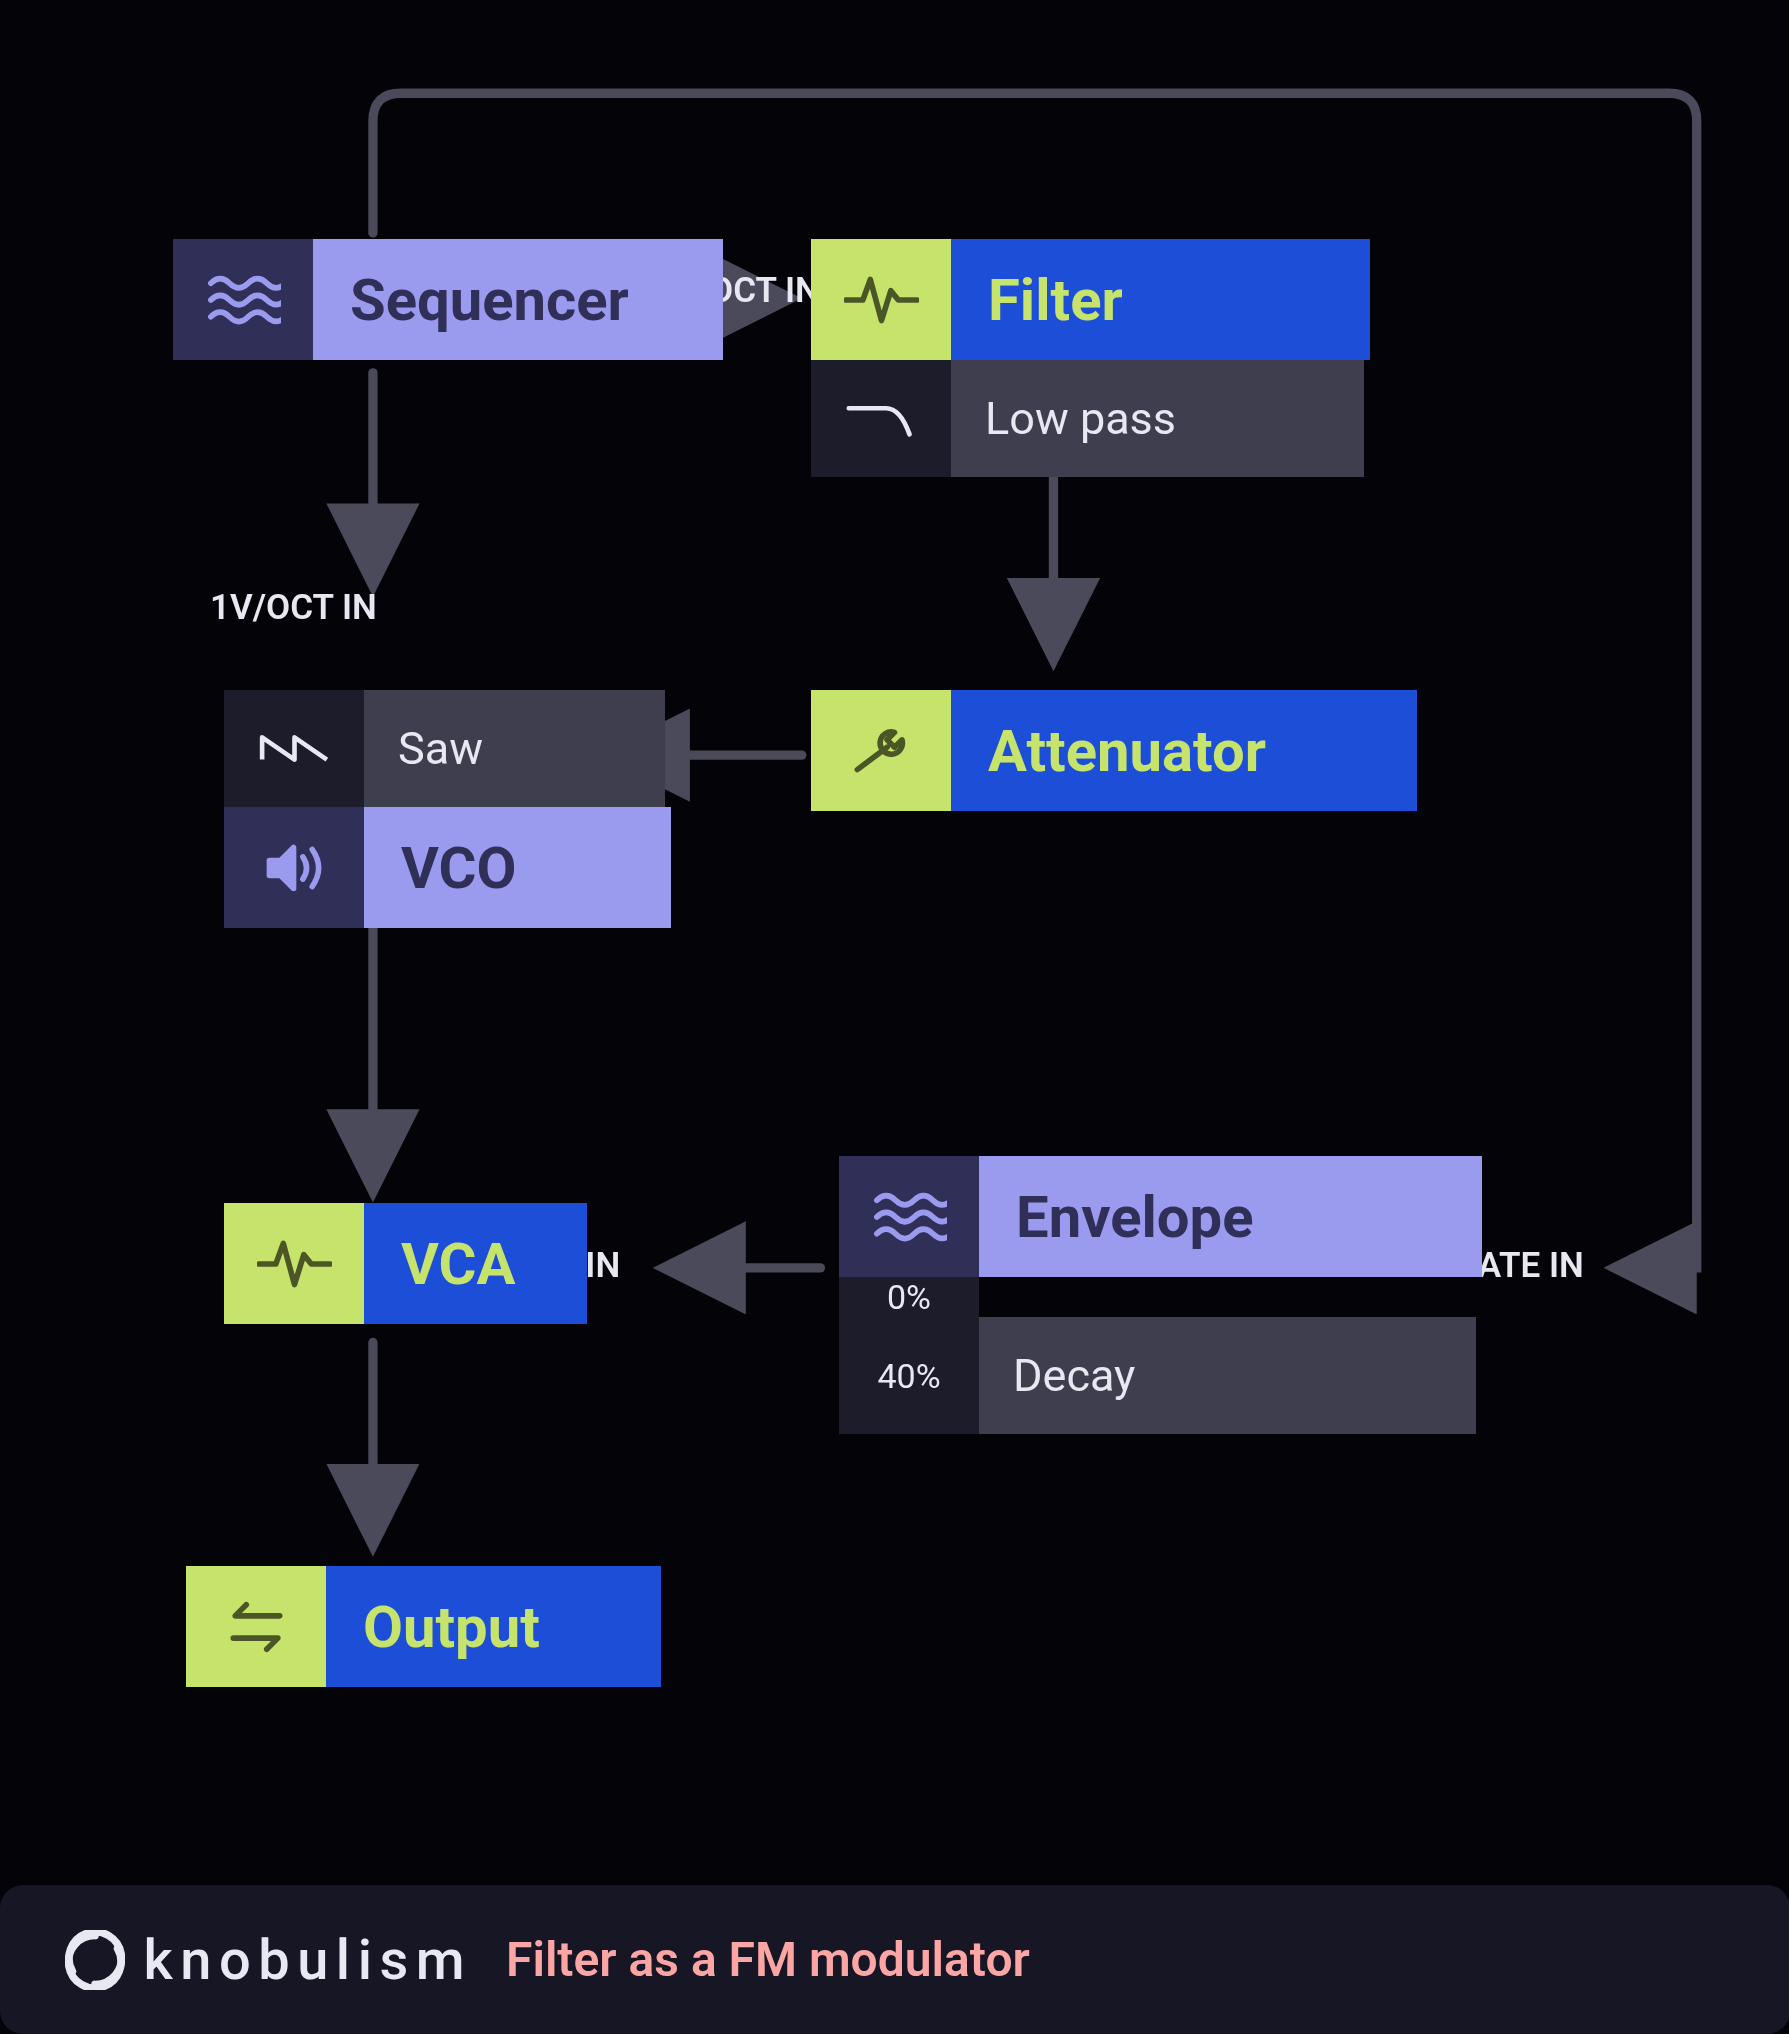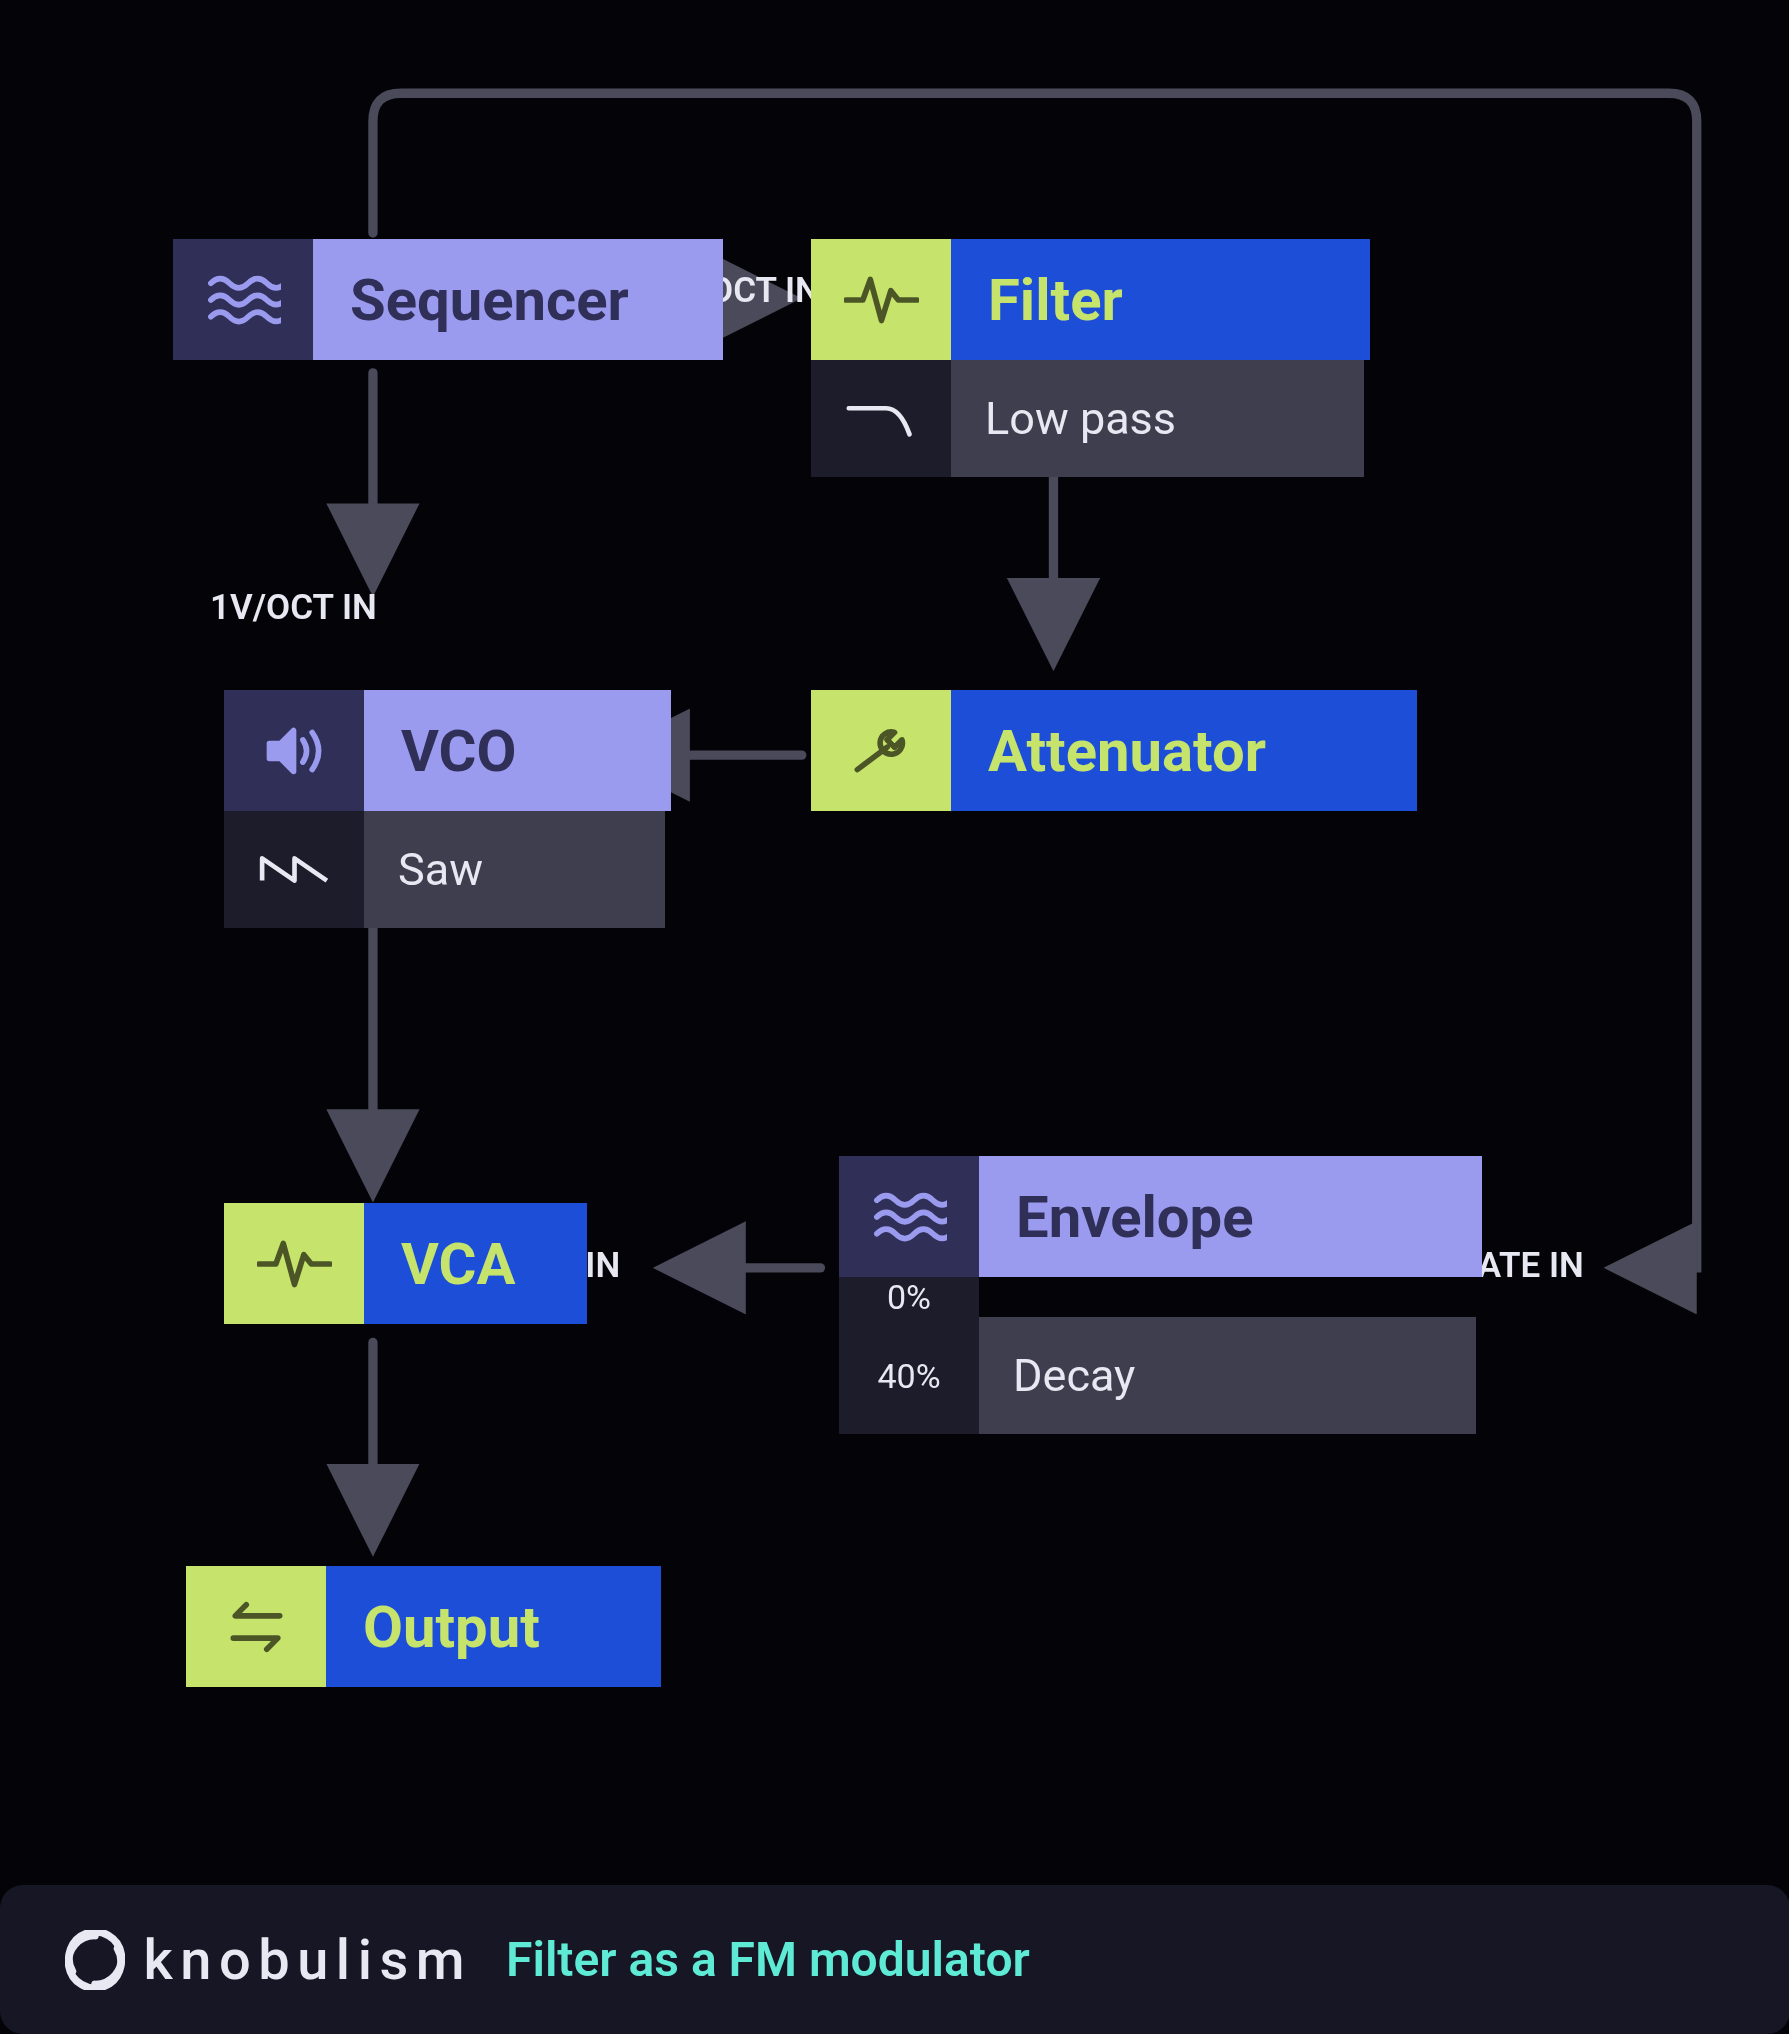--- a/index.html
+++ b/index.html
@@ -1,20 +1,20 @@
 <!DOCTYPE html>
 <html style="font-size:15px"><head>
 <meta charset="utf-8">
 <style>
   html,body{margin:0;padding:0;background:#000;font-family:-apple-system,BlinkMacSystemFont,"Segoe UI",Roboto,sans-serif;}
   .canvas{position:relative;width:1790px;height:2034px;background:#040408;overflow:hidden;}
   .footer{position:absolute;left:0;bottom:0;width:100%;height:149px;background:#161625;display:flex;align-items:center;padding-left:65px;gap:34px;box-sizing:border-box;border-radius:23px;}
   .brand{display:flex;align-items:center;gap:18.6px;color:#e8e8f2;font-size:56px;letter-spacing:7.5px;font-weight:500;}
   .brand svg{width:60px;height:60px;}
-  .caption{color:#5eead4;font-size:48px;font-weight:600;}
+  .caption{color:#fca5a5;font-size:48px;font-weight:600;}
   .module{position:absolute;display:flex;flex-direction:column;}
   .row{display:flex;align-items:stretch;}
   .header .iconcell{width:140px;display:flex;align-items:center;justify-content:center;}
   .header .labelcell{height:121px;display:flex;align-items:center;padding:0 37px;font-size:58px;font-weight:700;}
   .sub .iconcell{width:140px;display:flex;align-items:center;justify-content:center;}
   .sub .labelcell{height:117px;display:flex;align-items:center;padding:0 34px;font-size:45px;font-weight:400;}
   
   .purple .header .iconcell{background:#2f2f58;color:#9a9aee;}
   .purple .header .labelcell{background:#9a9aee;color:#2f2f58;}
   .purple .sub .iconcell{background:#1c1c2a;color:#e8e8f2;}
@@ -91,39 +91,39 @@
       <div class="iconcell">
         <svg width="75" height="43" viewBox="0 0 80 46">
             <path d="M5 12 L45 12 Q60 12 70 40" stroke="#e8e8f2" stroke-width="5" fill="none" stroke-linecap="round"></path>
           </svg>
       </div>
       <div class="labelcell" style="width:345px;">Low pass</div>
     </div>
   </div>
 
   <div class="module purple" style="left:224px;top:690px;">
+    <div class="row sub">
+      <div class="iconcell">
+        <svg width="75" height="37" viewBox="0 0 80 40">
+            <path d="M5 32 L5 8 L40 32 L40 8 L75 32" stroke="#e8e8f2" stroke-width="5" fill="none" stroke-linejoin="round"></path>
+          </svg>
+      </div>
+      <div class="labelcell" style="width:233px;">Saw</div>
+    </div>
     <div class="row header">
       <div class="iconcell">
         <svg width="65" height="56" viewBox="0 0 70 60">
             <g stroke="#9a9aee" stroke-width="6" fill="none" stroke-linecap="round" stroke-linejoin="round">
           <path d="M8 22 L20 22 L34 8 L34 52 L20 38 L8 38 Z" fill="#9a9aee"></path>
           <path d="M44 18 Q52 30 44 42"></path>
               <path d="M54 10 Q68 30 54 50"></path>
         </g>
           </svg>
       </div>
       <div class="labelcell" style="width:233px;">VCO</div>
-    </div>
-    <div class="row sub">
-      <div class="iconcell">
-        <svg width="75" height="37" viewBox="0 0 80 40">
-            <path d="M5 32 L5 8 L40 32 L40 8 L75 32" stroke="#e8e8f2" stroke-width="5" fill="none" stroke-linejoin="round"></path>
-          </svg>
-      </div>
-      <div class="labelcell" style="width:233px;">Saw</div>
     </div>
   </div>
 
   <div class="module green" style="left:224px;top:1203px;">
     <div class="row header">
       <div class="iconcell">
         <svg width="75" height="56" viewBox="0 0 80 60">
             <path d="M2 30 L20 30 L28 8 L40 52 L50 20 L58 30 L78 30" stroke="#4b5525" stroke-width="6" fill="none" stroke-linecap="round" stroke-linejoin="round"></path>
           </svg>
       </div>

